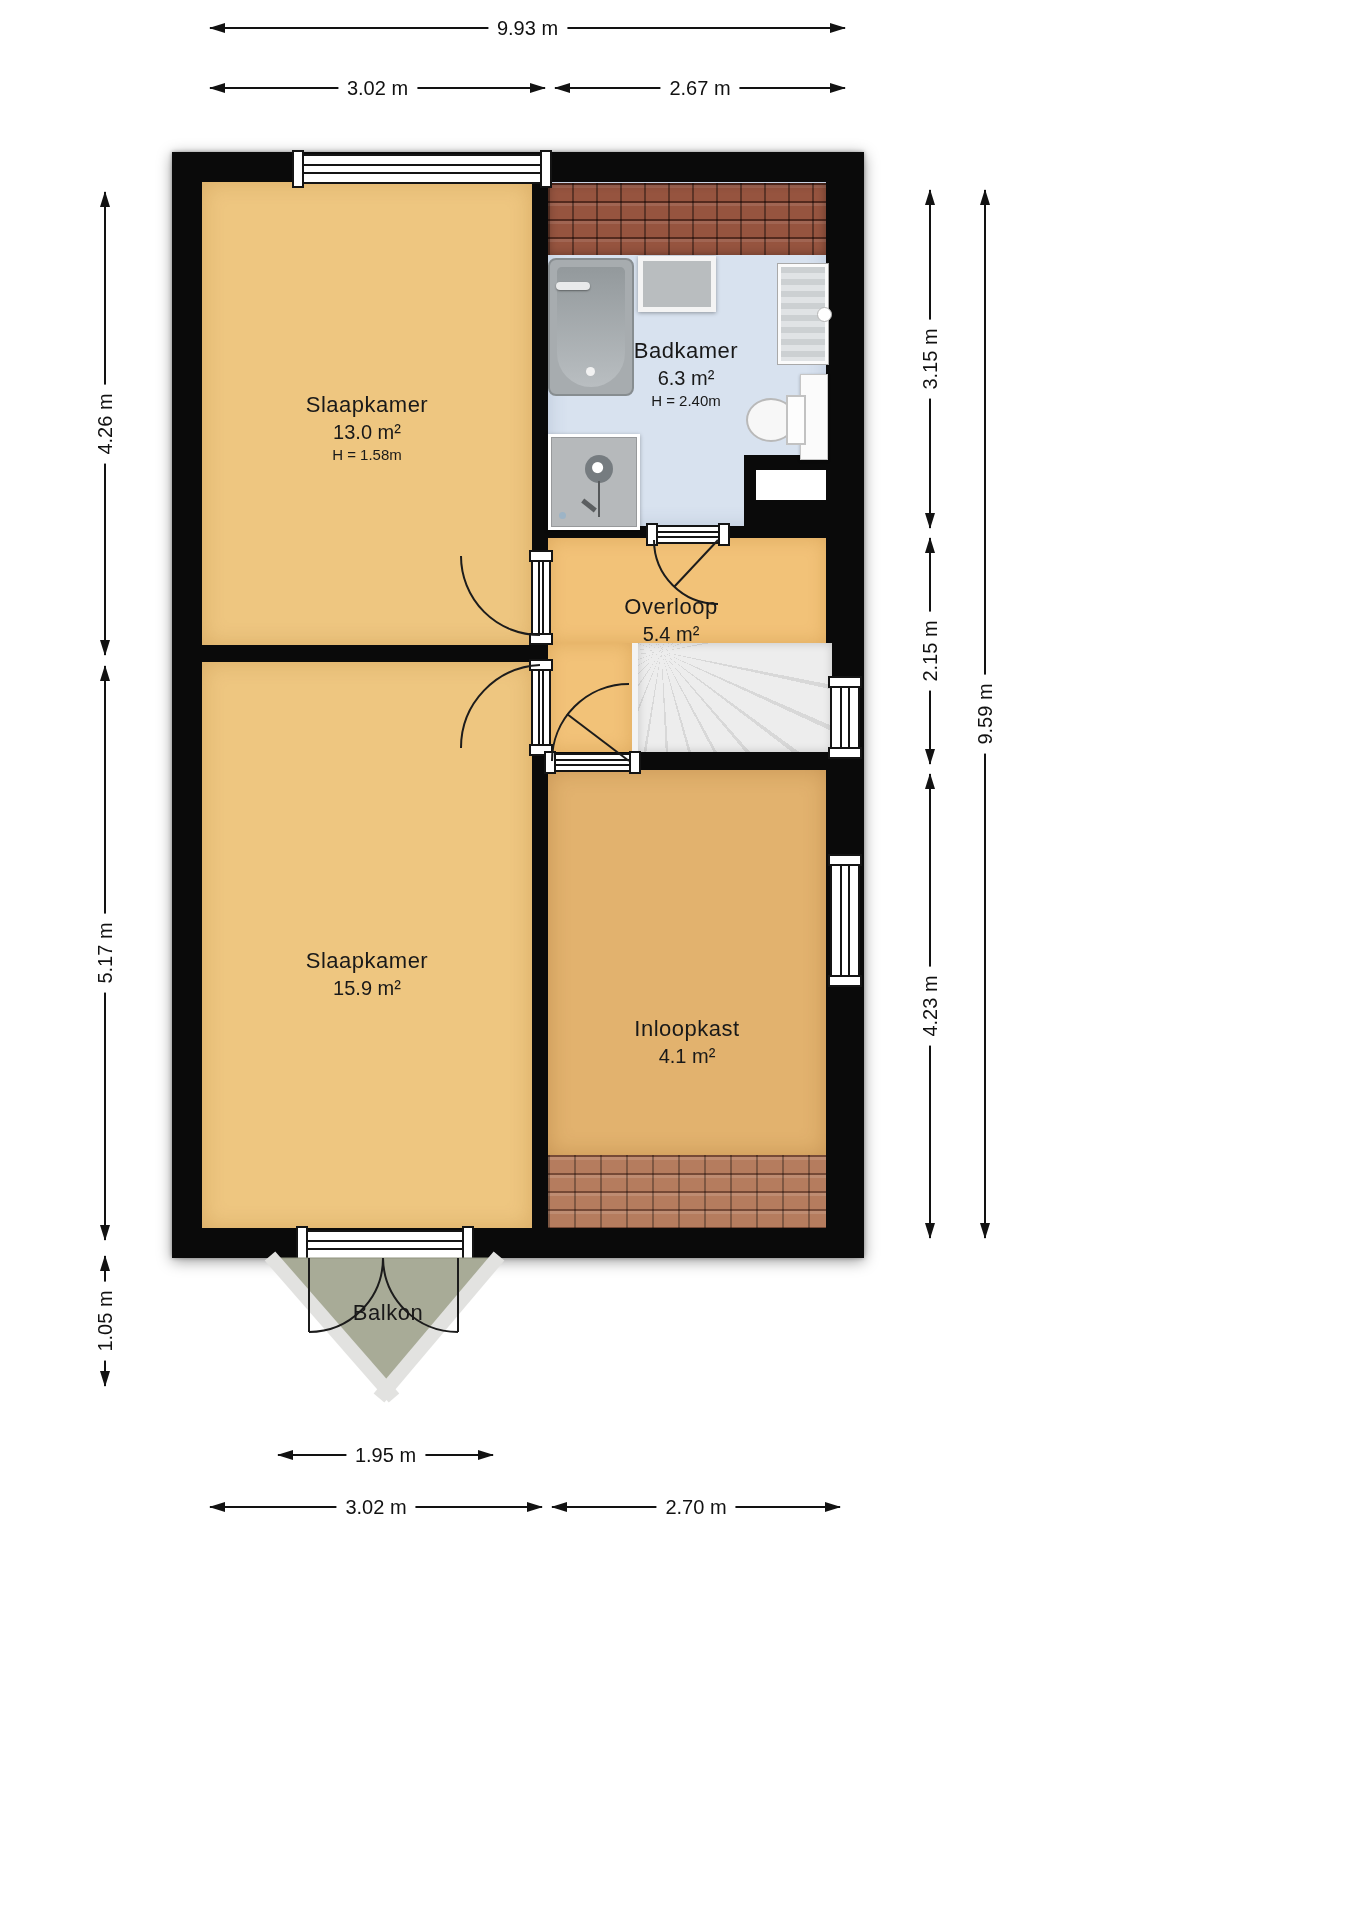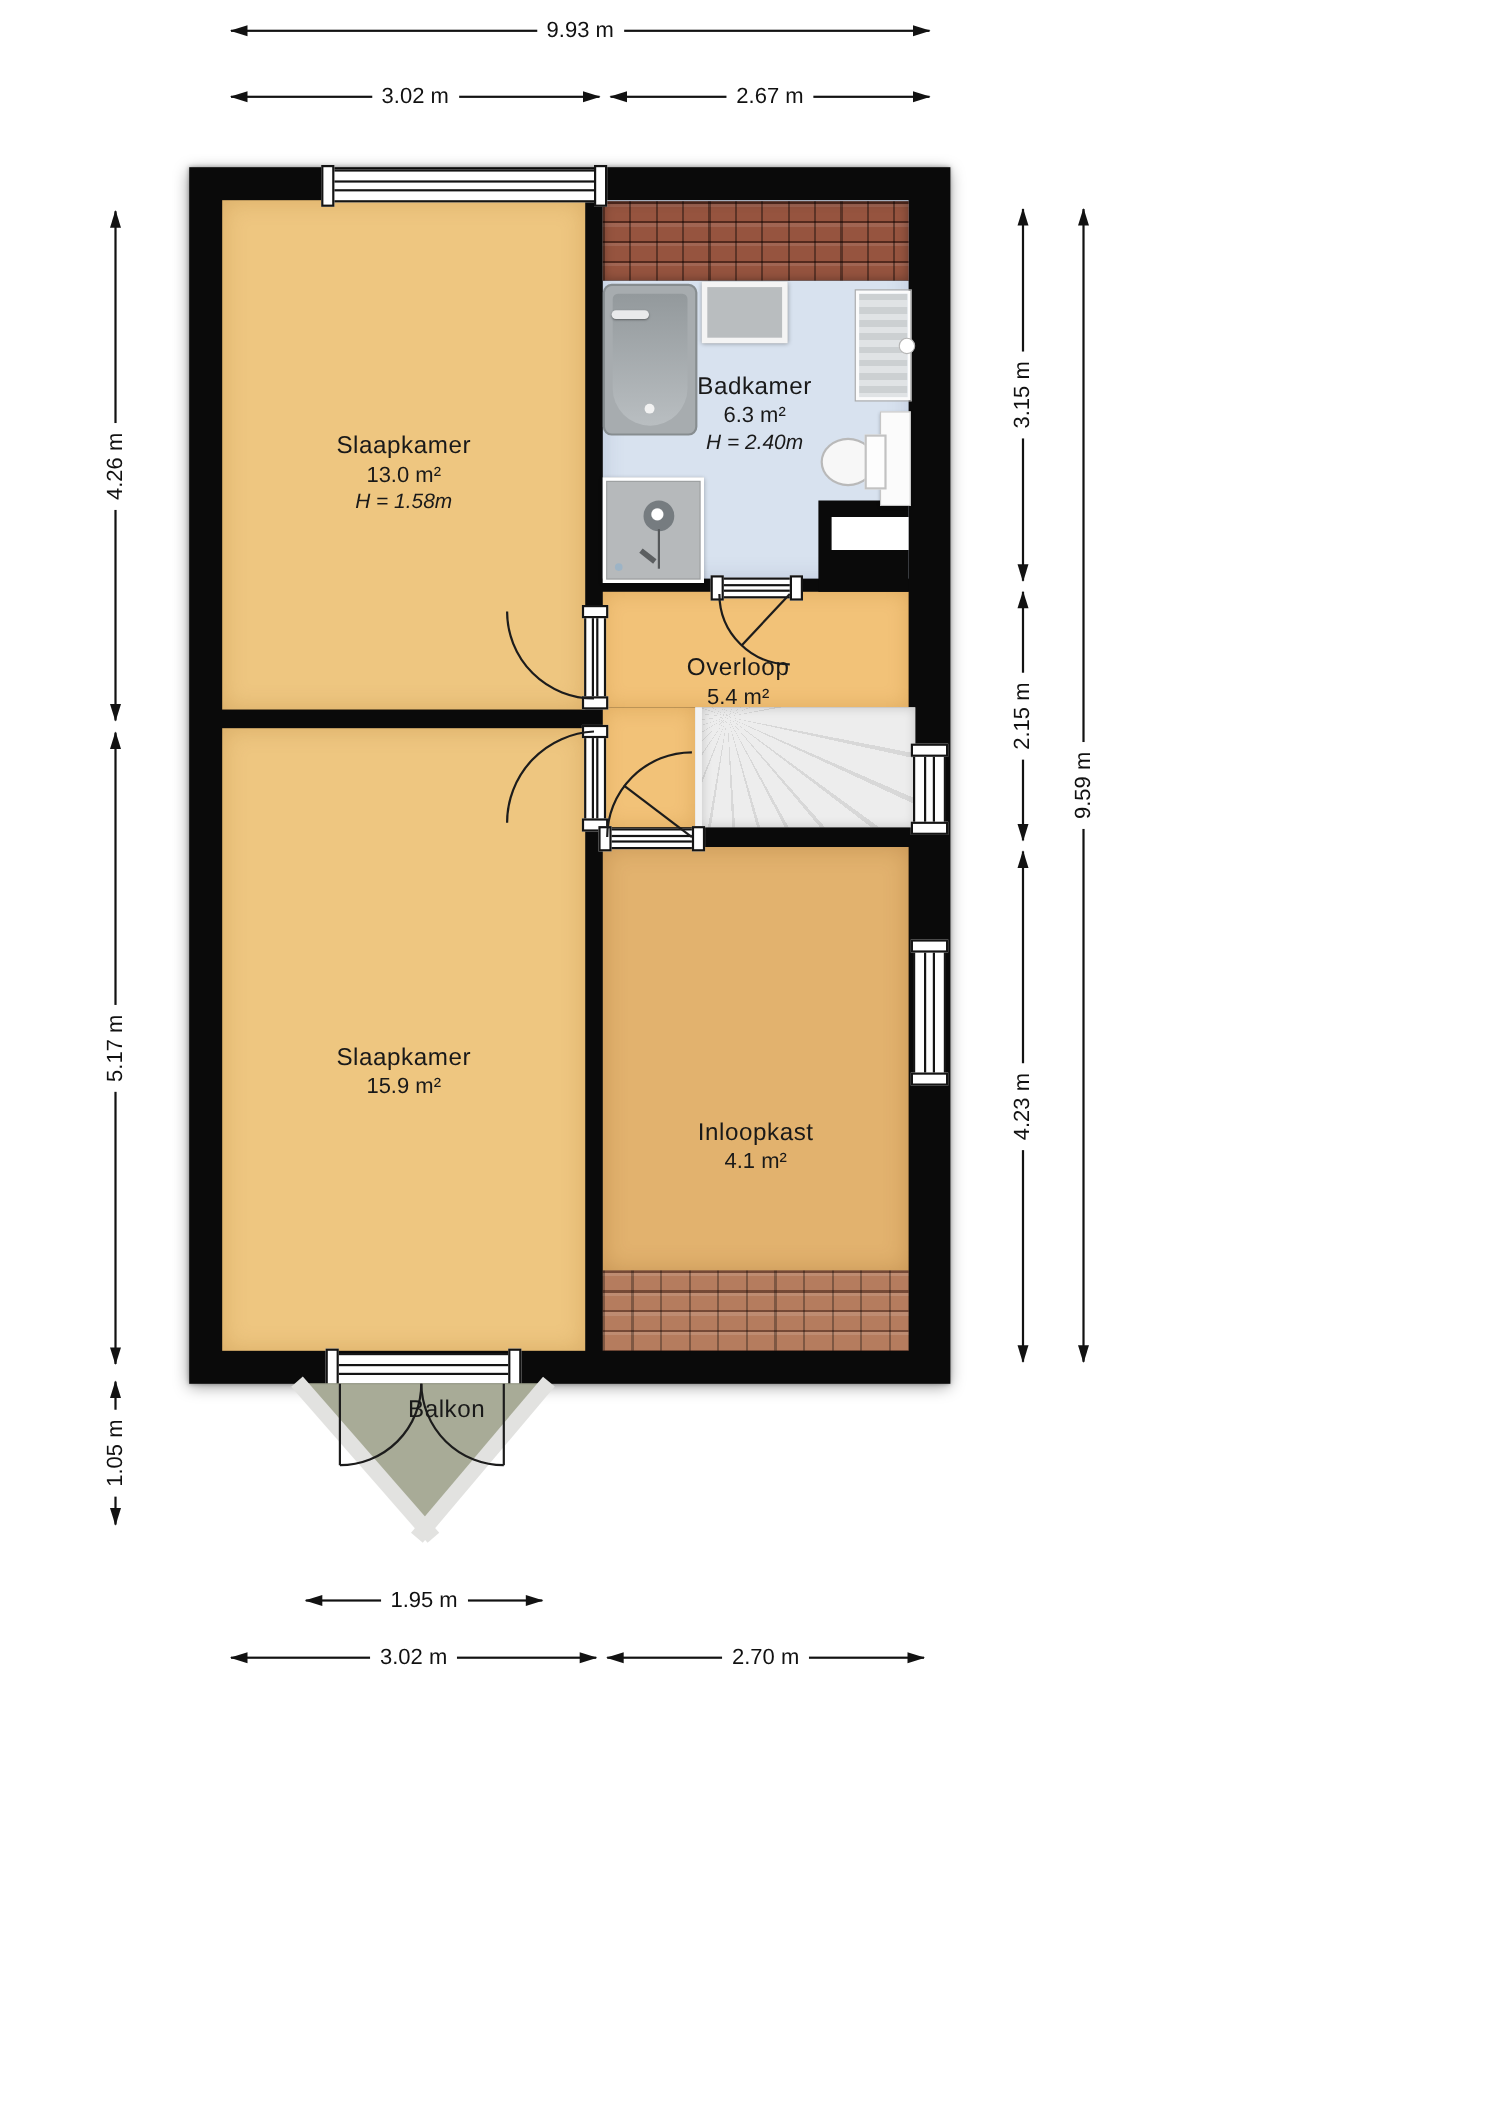--- a/index.html
+++ b/index.html
@@ -50,21 +50,21 @@
     background:radial-gradient(circle at 45% 45%, #ffffff 0 5px, #767c80 6px 14px);}
   #shower .stem{position:absolute;left:47px;top:44px;width:2px;height:36px;background:#55585a;}
   #shower .handle{position:absolute;left:30px;top:66px;width:16px;height:5px;background:#5b5e60;transform:rotate(38deg);}
   #shower .drain{position:absolute;left:8px;bottom:8px;width:7px;height:7px;border-radius:50%;background:#9db4c6;}
   #bath-niche{background:#fff;}
   #bath-notch{background:#0a0a0a;}
   
   .room-label{position:absolute;text-align:center;color:#191919;}
   .room-label .nm{font-size:22px;letter-spacing:.5px;}
   .room-label .ar{font-size:20px;margin-top:3px;}
-  .room-label .ht{font-size:19px;margin-top:2px;font-style:italic;}
+  .room-label .ht{font-size:15px;margin-top:2px;}
   
   .dh,.dv{position:absolute;}
   .dh .ln{position:absolute;left:0;right:0;top:50%;height:2px;margin-top:-1px;background:#121212;}
   .dh::before,.dh::after{content:"";position:absolute;top:50%;transform:translateY(-50%);
     border-style:solid;border-color:transparent;}
   .dh::before{left:-1px;border-width:5px 16px 5px 0;border-right-color:#121212;}
   .dh::after{right:-1px;border-width:5px 0 5px 16px;border-left-color:#121212;}
   .dv .ln{position:absolute;top:0;bottom:0;left:50%;width:2px;margin-left:-1px;background:#121212;}
   .dv::before,.dv::after{content:"";position:absolute;left:50%;transform:translateX(-50%);
     border-style:solid;border-color:transparent;}
@@ -174,21 +174,21 @@
     <div class="ar">5.4 m²</div>
   </div>
   <div class="room-label" style="left:227px;top:948px;width:280px;">
     <div class="nm">Slaapkamer</div>
     <div class="ar">15.9 m²</div>
   </div>
   <div class="room-label" style="left:547px;top:980px;width:280px;margin-top:36px;">
     <div class="nm">Inloopkast</div>
     <div class="ar">4.1 m²</div>
   </div>
-  <div class="room-label" style="left:308px;top:1268px;width:160px;padding-left:18px;">
+  <div class="room-label" style="left:308px;top:1300px;width:160px;">
     <div class="nm">Balkon</div>
   </div>
 
   <div class="dh" style="left:210px;top:18px;width:635px;height:20px;">
     <div class="ln"></div>
       <span class="lbl">9.93 m</span>
   </div>
   <div class="dh" style="left:210px;top:78px;width:335px;height:20px;">
     <div class="ln"></div>
       <span class="lbl">3.02 m</span>

